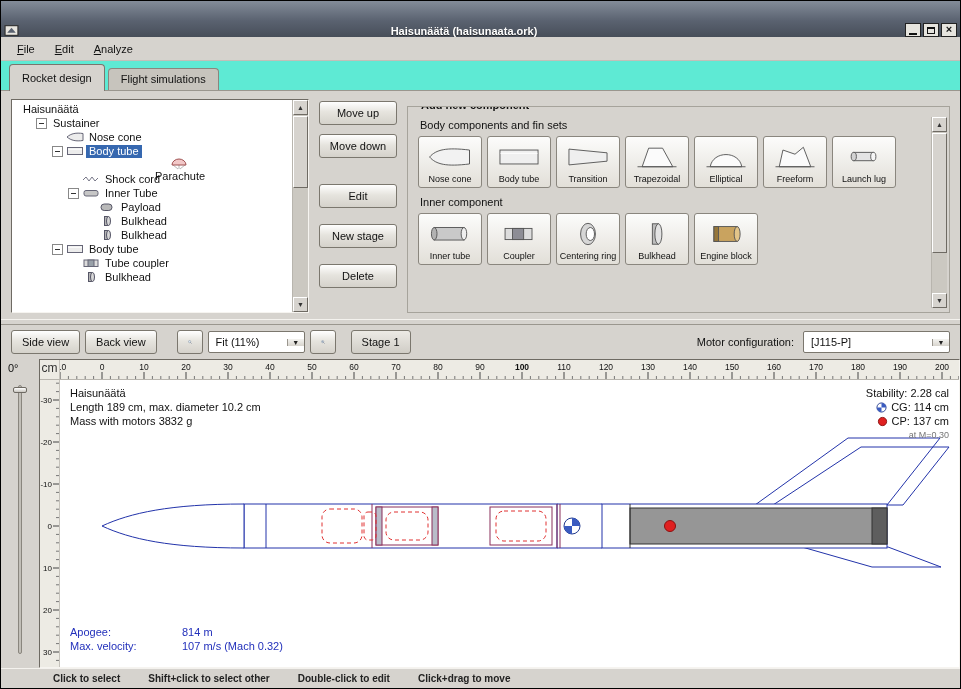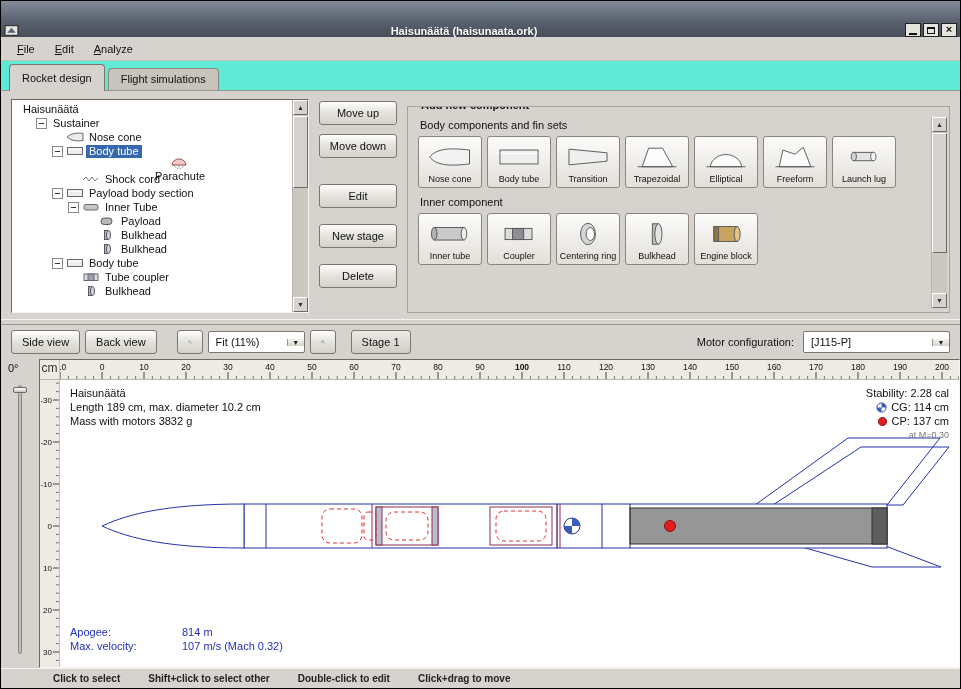--- a/index.html
+++ b/index.html
@@ -180,30 +180,20 @@
             <span class="tlabel">Parachute</span>
           </div>
           <div class="tree-row" style="padding-left: 54px;">
             <span class="exp-spacer"></span>
             <span class="ticon">
               <svg viewBox="0 0 18 12">
                 <path d="M1 7 L4 4 L7 8 L10 4 L13 8 L16 5" fill="none" stroke="#778"></path>
               </svg>
             </span>
             <span class="tlabel">Shock cord</span>
-          </div>
-          <div class="tree-row" style="padding-left: 38px;">
-            <span class="expander"></span>
-            <span class="ticon">
-              <svg viewBox="0 0 18 12">
-                <rect x="1.5" y="2.5" width="15" height="7" fill="#ececec" stroke="#667"></rect>
-                <line x1="2" y1="4.2" x2="16" y2="4.2" stroke="#fff"></line>
-              </svg>
-            </span>
-            <span class="tlabel">Payload body section</span>
           </div>
           <div class="tree-row" style="padding-left: 54px;">
             <span class="expander"></span>
             <span class="ticon">
               <svg viewBox="0 0 18 12">
                 <rect x="2" y="3.5" width="14" height="5.5" rx="2" fill="#c6c6c6" stroke="#667"></rect>
               </svg>
             </span>
             <span class="tlabel">Inner Tube</span>
           </div>

